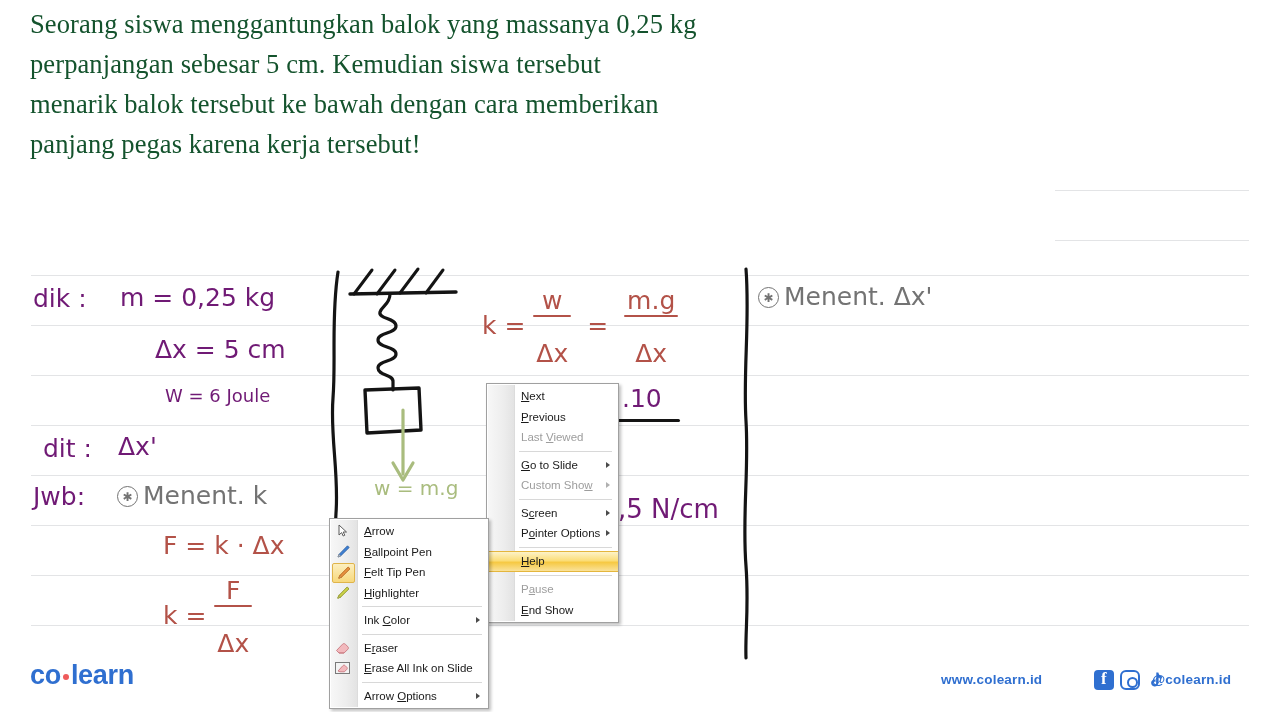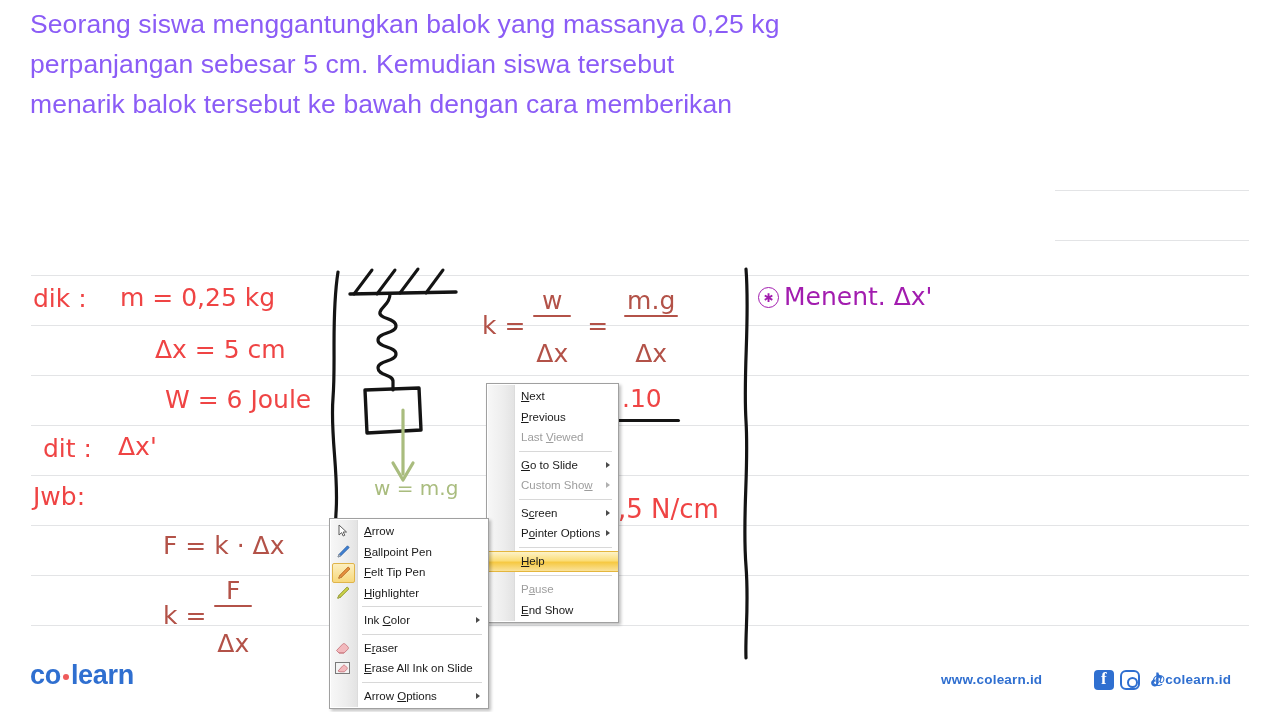--- a/index.html
+++ b/index.html
@@ -8,38 +8,38 @@
     font-family:"Liberation Sans", sans-serif;
   }
   #stage{position:absolute;left:0;top:0;width:1280px;height:720px;overflow:hidden;background:#fff;}
 
   
   .ruled{position:absolute;height:1px;background:#e3e4e6;}
 
   
   #question{
     position:absolute;left:30px;top:4px;width:1018px;
-    font-family:Liberation Sans, sans-serif;
-    font-size:26.5px;line-height:40px;color:#8b5cf6;
+    font-family:Liberation Serif, serif;
+    font-size:26.5px;line-height:40px;color:#14532d;
     text-align:justify;text-align-last:left;
     letter-spacing:0.1px;
   }
   #question .ln{display:block;white-space:nowrap;}
   #question .j{display:flex;justify-content:space-between;}
 
   
   .hw{
     position:absolute;
     font-family:"DejaVu Sans", sans-serif;
     white-space:nowrap;
     line-height:1;
   }
-  .hw-black{color:#ef4444;}
+  .hw-black{color:#701a75;}
   .hw-red{color:#b35248;}
-  .hw-blue{color:#a21caf;}
+  .hw-blue{color:#737373;}
   .hw-green{color:#a9bc7e;}
 
   
   .star-circ{
     display:inline-block;width:19px;height:19px;border:1.6px solid currentColor;border-radius:50%;
     position:relative;vertical-align:-3px;margin-right:5px;
   }
   .star-circ::before{
     content:"✱";position:absolute;left:50%;top:50%;transform:translate(-50%,-52%);
     font-size:12px;line-height:1;
@@ -115,41 +115,45 @@
   <div id="question">
     <span class="ln j">
         <span>Seorang siswa menggantungkan balok yang massanya 0,25 kg</span>
       </span>
     <span class="ln j">
         <span>perpanjangan sebesar 5 cm. Kemudian siswa tersebut</span>
       </span>
     <span class="ln j">
         <span>menarik balok tersebut ke bawah dengan cara memberikan</span>
       </span>
+    <span class="ln"><span>panjang pegas karena kerja tersebut!</span></span>
   </div>
 
   <svg class="divider" style="left:316px;top:268px;" width="44" height="290" viewBox="0 0 44 290">
     <path d="M22 4 C15 48, 20 92, 17 130 C14 168, 23 205, 20 245 C19 262, 19 275, 19 287" fill="none" stroke="#141414" stroke-width="3.2" stroke-linecap="round"></path>
   </svg>
 
   <svg class="divider" style="left:728px;top:266px;" width="40" height="396" viewBox="0 0 40 396">
     <path d="M18 3 C22 55, 15 105, 18 155 C21 205, 14 250, 18 300 C21 340, 17 368, 18 392" fill="none" stroke="#141414" stroke-width="3.2" stroke-linecap="round"></path>
   </svg>
 
   <div class="hw hw-black" style="left:33px;top:286px;font-size:25px;">dik :</div>
   <div class="hw hw-black" style="left:120px;top:285px;font-size:25px;">m = 0,25 kg</div>
 
   <div class="hw hw-black" style="left:155px;top:337px;font-size:25px;">Δx = 5 cm</div>
 
-  <div class="hw hw-black" style="left:165px;top:387px;font-size:25px;">W = 6 Joule</div>
+  <div class="hw hw-black" style="left:165px;top:387px;font-size:18px;">W = 6 Joule</div>
 
   <div class="hw hw-black" style="left:33px;top:436px;font-size:25px;margin-left:10px;">dit :</div>
   <div class="hw hw-black" style="left:118px;top:434px;font-size:25px;">Δx'</div>
 
   <div class="hw hw-black" style="left:33px;top:484px;font-size:25px;">Jwb:</div>
+  <div class="hw hw-blue" style="left:117px;top:483px;font-size:25px;">
+    <span class="star-circ"></span><span>Menent. k</span>
+  </div>
 
   <div class="hw hw-red" style="left:163px;top:533px;font-size:25px;">F = k · Δx</div>
 
   <div class="hw hw-red" style="left:163px;top:578px;font-size:25px;">
     <span>k =</span>
     <span class="frac">
       <span class="num">F</span>
       <span class="bar"></span>
       <span class="den">Δx</span>
     </span>

